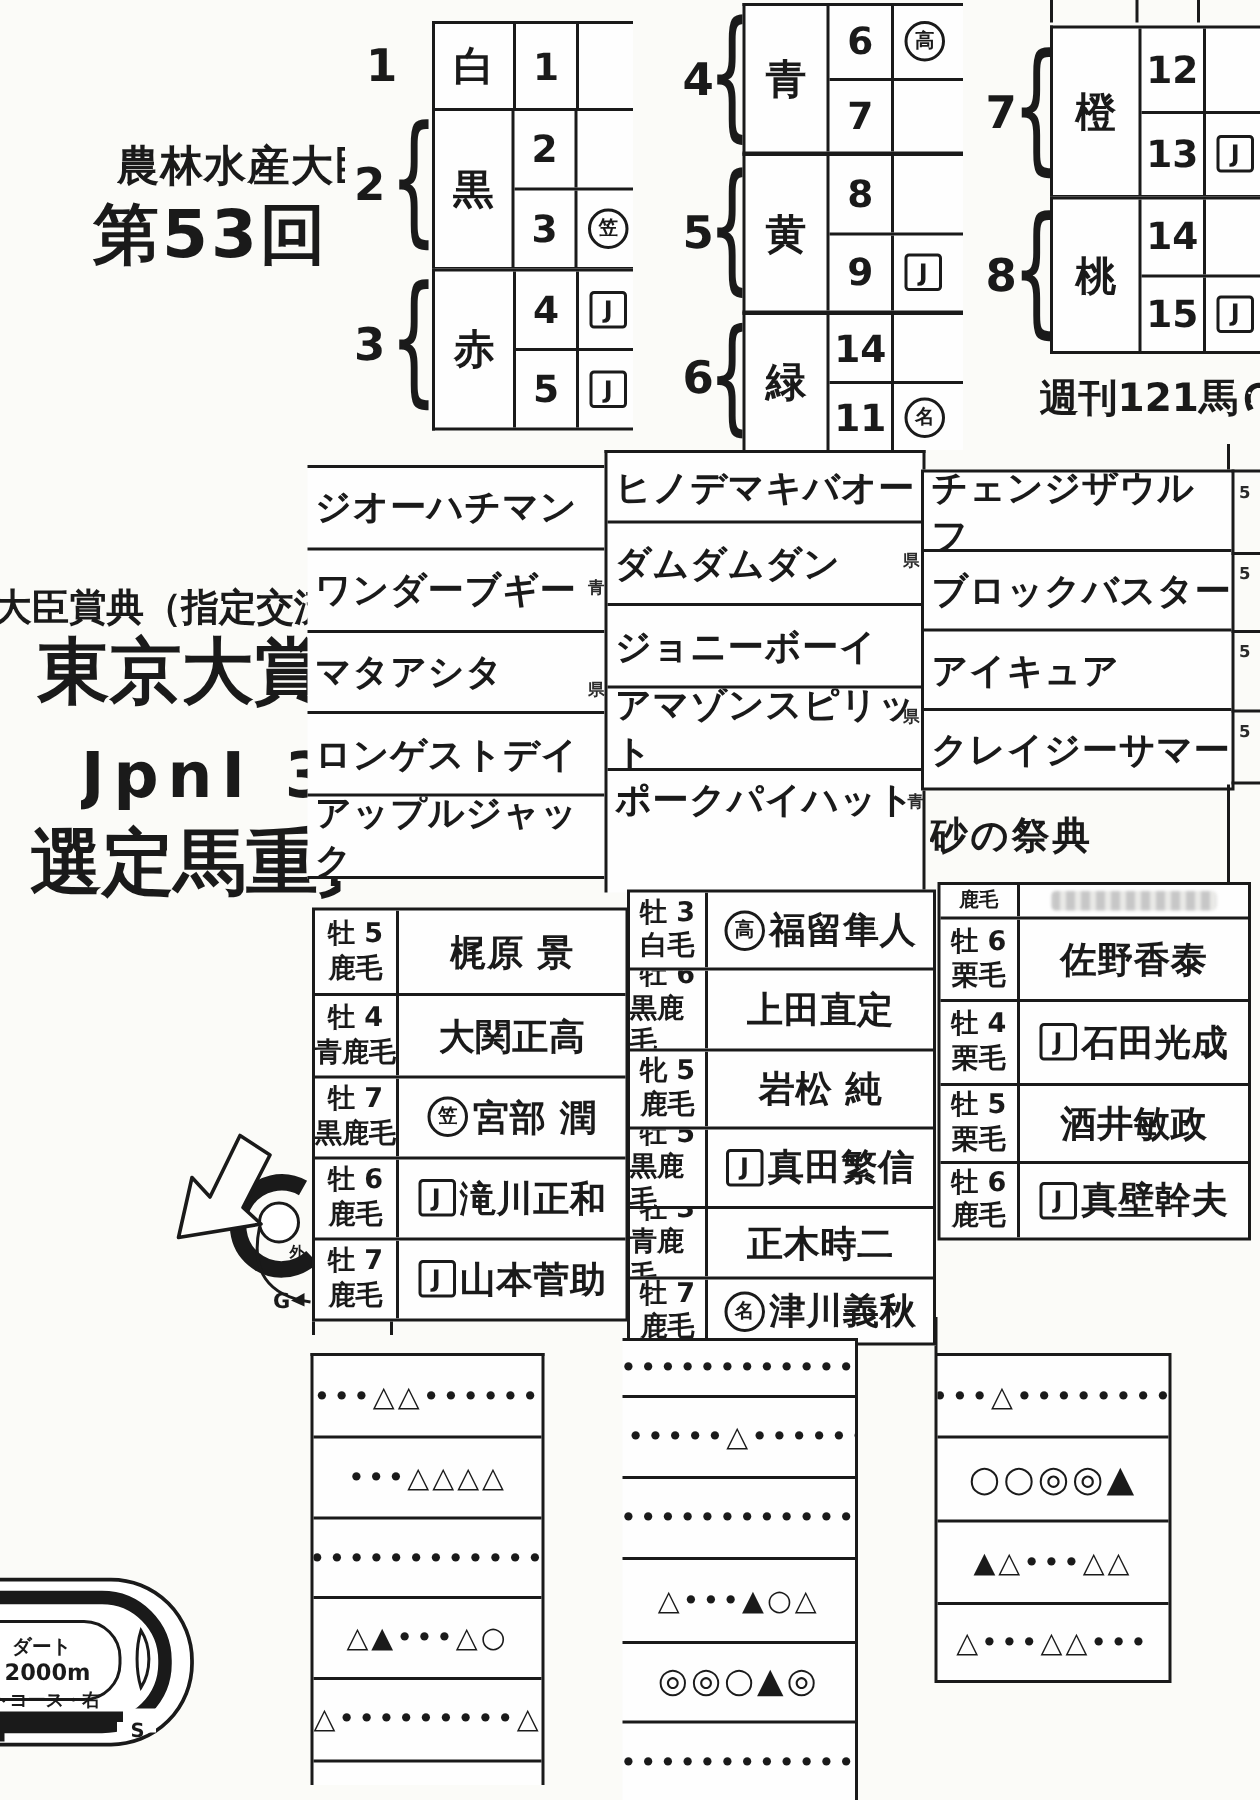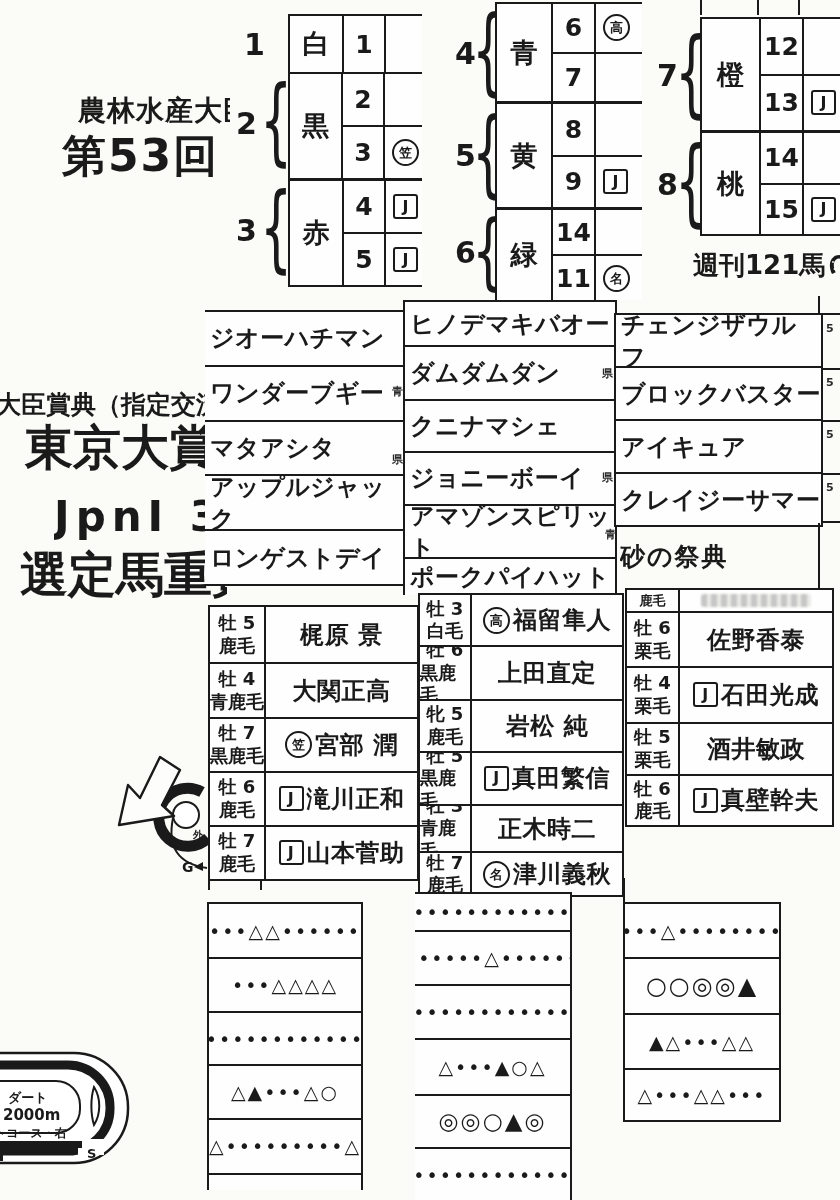--- a/index.html
+++ b/index.html
@@ -223,28 +223,27 @@
           <span class="bmark">J</span>
         </div>
       </div>
   </div>
 </div>
 
 <div class="strip" style="left:205px;top:310px;width:198px;height:272px;border-top:2px solid var(--ink);border-bottom:2px solid var(--ink);">
   <div class="nrow" style="flex:1;">ジオーハチマン</div>
   <div class="nrow" style="flex:1;">ワンダーブギー</div>
   <div class="nrow" style="flex:1;">マタアシタ</div>
+  <div class="nrow" style="flex:1;">ロンゲストデイ</div>
   <div class="nrow" style="flex:1;">アップルジャック</div>
-  <div class="nrow" style="flex:1;">ロンゲストデイ</div>
 </div>
 
 <div class="strip" style="left:403px;top:300px;width:210px;height:293px;border-left:2px solid var(--ink);border-top:2px solid var(--ink);border-right:2px solid var(--ink);">
   <div class="nrow" style="height:45px;">ヒノデマキバオー</div>
   <div class="nrow" style="height:53px;">ダムダムダン</div>
-  <div class="nrow" style="height:52px;">クニナマシェ</div>
   <div class="nrow" style="height:53px;">ジョニーボーイ</div>
   <div class="nrow" style="height:53px;">アマゾンスピリット</div>
   <div class="nrow" style="height:37px;">ポークパイハット</div>
 </div>
 
 <div class="strip" style="left:614px;top:313px;width:205px;height:210px;border:2px solid var(--ink);">
   <div class="nrow" style="flex:1;">チェンジザウルフ</div>
   <div class="nrow" style="flex:1;">ブロックバスター</div>
   <div class="nrow" style="flex:1;">アイキュア</div>
   <div class="nrow" style="flex:1;">クレイジーサマー</div>

